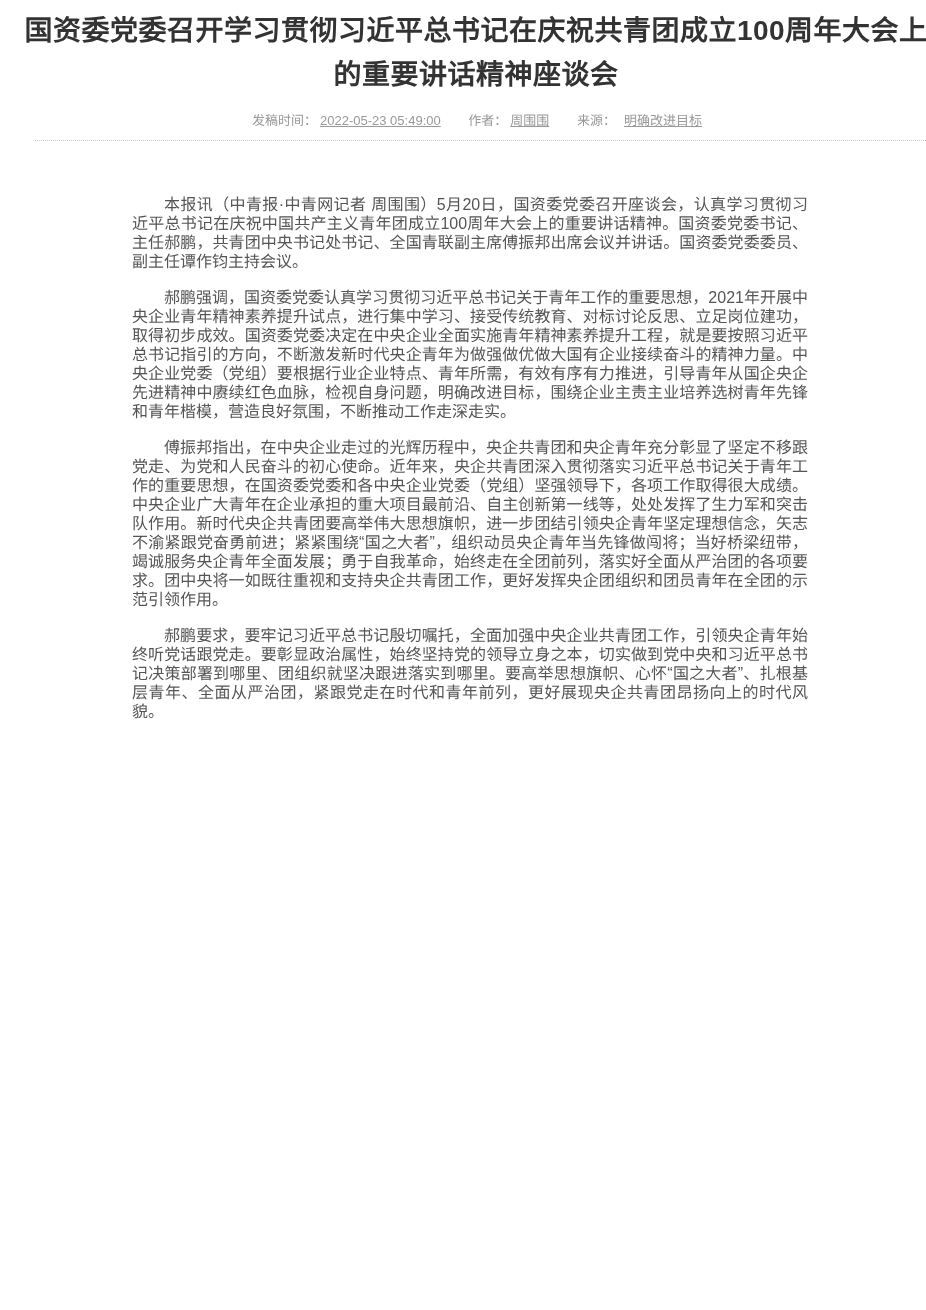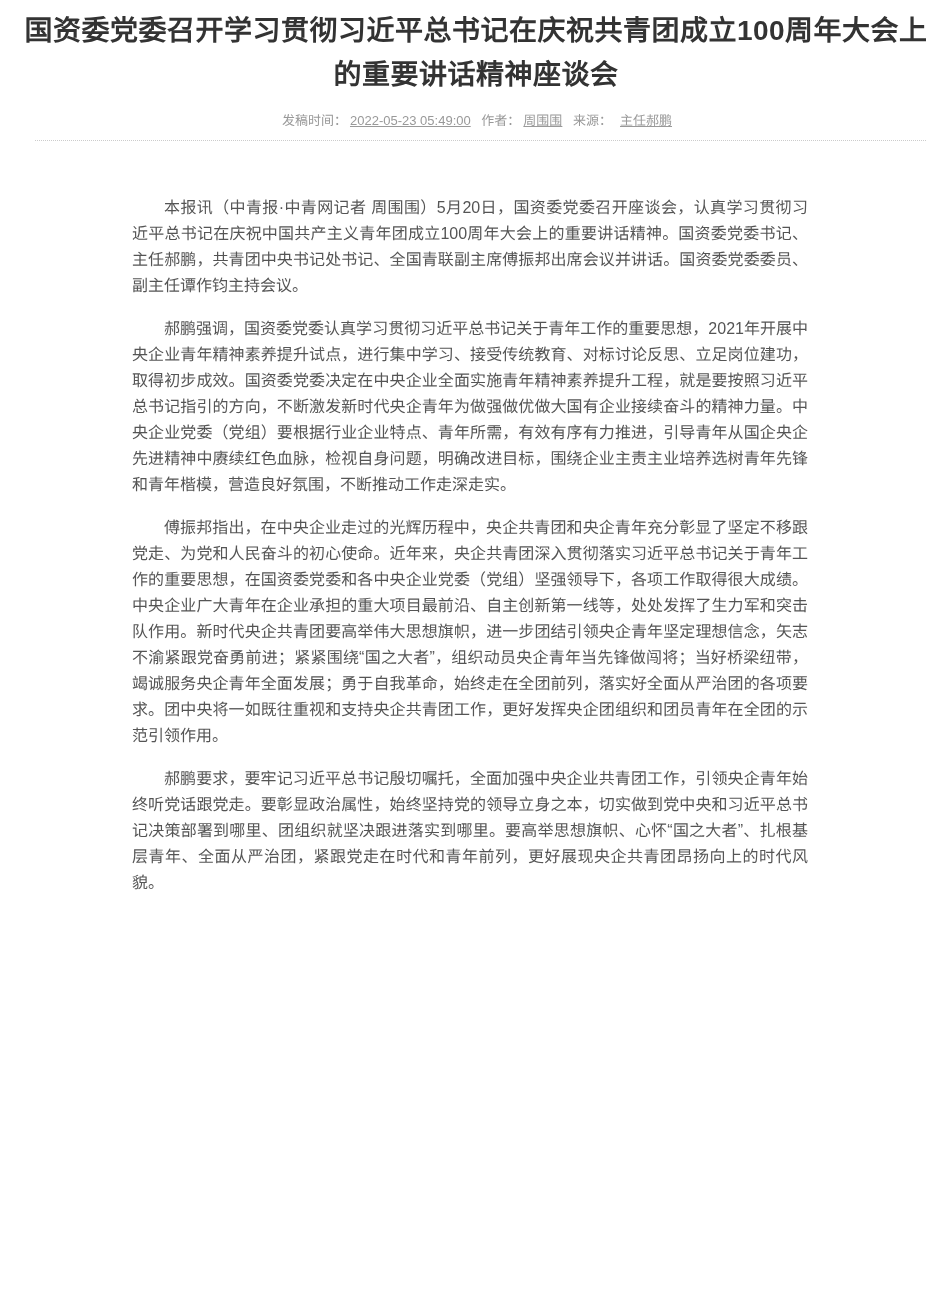--- a/index.html
+++ b/index.html
@@ -29,35 +29,35 @@
     letter-spacing: 0.5px;
   }
   .title-line { display: block; white-space: nowrap; }
   .article-meta {
     margin-top: 13px;
     text-align: center;
     font-size: 13px;
     color: #999999;
     white-space: nowrap;
   }
-  .article-meta .m-label { margin-left: 7px; }
+  .article-meta .m-label { margin-left: 24px; }
   .article-meta .m-label:first-child { margin-left: 2px; }
   .article-meta .m-value { margin-left: 3px; text-decoration: underline; }
   .article-meta .m-value-source { margin-left: 8px; }
   .dotted-divider {
     height: 0;
     border-top: 1px dotted #cccccc;
     margin: 11px 0 0 35px;
     width: 917px;
   }
   .article-body {
     width: 676px;
     margin: 54px 0 0 132px;
     font-size: 16px;
-    line-height: 26px;
+    line-height: 19px;
     color: #555555;
     text-align: justify;
   }
   .article-body p {
     margin: 0 0 17px 0;
     text-indent: 2em;
   }
   .source-line {
     margin-top: 3px;
   }
@@ -68,21 +68,21 @@
 <div class="page">
 
   <h1 class="article-title">
     <span class="title-line">国资委党委召开学习贯彻习近平总书记在庆祝共青团成立100周年大会上</span>
     <span class="title-line">的重要讲话精神座谈会</span>
   </h1>
 
   <div class="article-meta">
     <span class="m-label">发稿时间：</span><span class="m-value">2022-05-23 05:49:00</span>
     <span class="m-label">作者：</span><span class="m-value">周围围</span>
-    <span class="m-label">来源：</span><span class="m-value m-value-source">主任郝鹏</span>
+    <span class="m-label">来源：</span><span class="m-value m-value-source">明确改进目标</span>
   </div>
 
   <div class="dotted-divider"></div>
 
   <div class="article-body">
     <p>本报讯（中青报·中青网记者 周围围）5月20日，国资委党委召开座谈会，认真学习贯彻习近平总书记在庆祝中国共产主义青年团成立100周年大会上的重要讲话精神。国资委党委书记、主任郝鹏，共青团中央书记处书记、全国青联副主席傅振邦出席会议并讲话。国资委党委委员、副主任谭作钧主持会议。</p>
     <p>郝鹏强调，国资委党委认真学习贯彻习近平总书记关于青年工作的重要思想，2021年开展中央企业青年精神素养提升试点，进行集中学习、接受传统教育、对标讨论反思、立足岗位建功，取得初步成效。国资委党委决定在中央企业全面实施青年精神素养提升工程，就是要按照习近平总书记指引的方向，不断激发新时代央企青年为做强做优做大国有企业接续奋斗的精神力量。中央企业党委（党组）要根据行业企业特点、青年所需，有效有序有力推进，引导青年从国企央企先进精神中赓续红色血脉，检视自身问题，明确改进目标，围绕企业主责主业培养选树青年先锋和青年楷模，营造良好氛围，不断推动工作走深走实。</p>
     <p>傅振邦指出，在中央企业走过的光辉历程中，央企共青团和央企青年充分彰显了坚定不移跟党走、为党和人民奋斗的初心使命。近年来，央企共青团深入贯彻落实习近平总书记关于青年工作的重要思想，在国资委党委和各中央企业党委（党组）坚强领导下，各项工作取得很大成绩。中央企业广大青年在企业承担的重大项目最前沿、自主创新第一线等，处处发挥了生力军和突击队作用。新时代央企共青团要高举伟大思想旗帜，进一步团结引领央企青年坚定理想信念，矢志不渝紧跟党奋勇前进；紧紧围绕“国之大者”，组织动员央企青年当先锋做闯将；当好桥梁纽带，竭诚服务央企青年全面发展；勇于自我革命，始终走在全团前列，落实好全面从严治团的各项要求。团中央将一如既往重视和支持央企共青团工作，更好发挥央企团组织和团员青年在全团的示范引领作用。</p>
     <p>郝鹏要求，要牢记习近平总书记殷切嘱托，全面加强中央企业共青团工作，引领央企青年始终听党话跟党走。要彰显政治属性，始终坚持党的领导立身之本，切实做到党中央和习近平总书记决策部署到哪里、团组织就坚决跟进落实到哪里。要高举思想旗帜、心怀“国之大者”、扎根基层青年、全面从严治团，紧跟党走在时代和青年前列，更好展现央企共青团昂扬向上的时代风貌。</p>
   </div>

